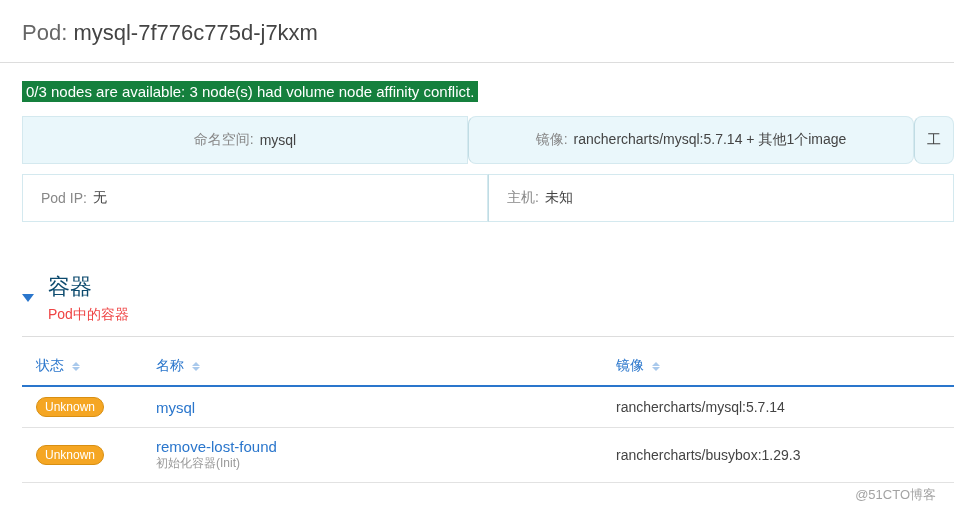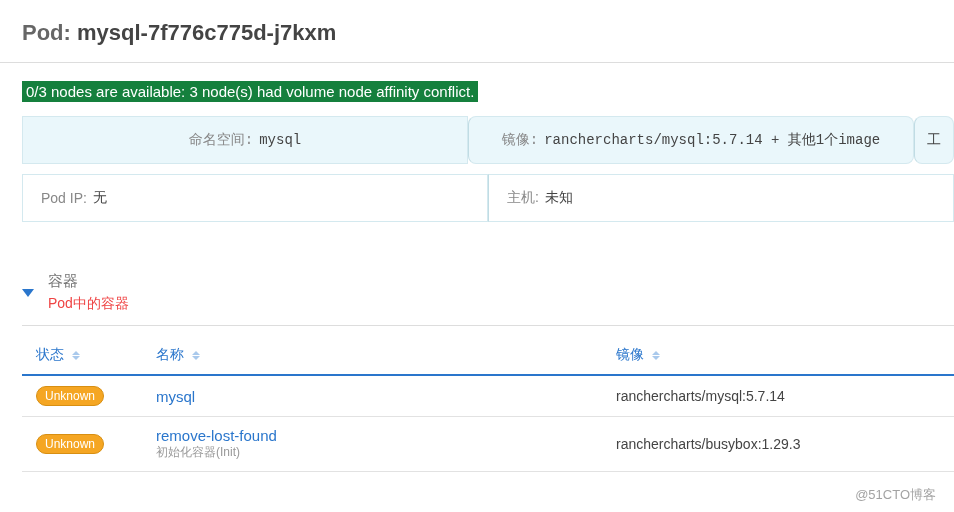--- a/index.html
+++ b/index.html
@@ -7,21 +7,21 @@
     font-family: -apple-system, BlinkMacSystemFont, "Segoe UI", "PingFang SC", "Microsoft YaHei", sans-serif;
     font-size: 14px;
     color: #444;
     background: #fff;
     width: 954px;
     height: 512px;
     overflow: hidden;
   }
   .page-title {
     font-size: 22px;
-    font-weight: 700;
+    font-weight: 400;
     color: #444;
     padding: 20px 0 16px 22px;
     border-bottom: 1px solid #ddd;
   }
   .page-title-label { color: #666; }
   .page-title-name { color: #444; }
   .error-banner {
     margin: 18px 0 14px 22px;
     display: inline-block;
     padding: 2px 4px;
@@ -39,21 +39,20 @@
     background: #eaf7fb;
     border: 1px solid #d4e9ef;
     padding: 14px 18px;
     text-align: center;
     font-size: 14px;
     color: #555;
     display: flex;
     justify-content: center;
     align-items: center;
     gap: 6px;
-    font-family: Liberation Mono, monospace;
   }
   .info-card + .info-card { border-left: 1px solid #c0dce4; border-radius: 8px; }
   .info-row2 {
     margin-top: 10px;
     margin-left: 22px;
     display: flex;
   }
   .info-card2 {
     flex: 1;
     background: #fff;
@@ -79,21 +78,21 @@
     gap: 14px;
     border-bottom: 1px solid #ddd;
     padding-bottom: 12px;
   }
   .caret-down {
     width: 0; height: 0;
     border-left: 6px solid transparent;
     border-right: 6px solid transparent;
     border-top: 8px solid #2a76cc;
   }
-  .section-title { font-size: 15px; color: #737373; }
+  .section-title { font-size: 22px; color: #0c4a6e; }
   .section-sub { font-size: 14px; color: #ef4444; margin-top: 4px; }
   table.container-table {
     width: 100%;
     border-collapse: collapse;
     margin-top: 10px;
   }
   table.container-table th {
     text-align: left;
     font-weight: 500;
     color: #2a76cc;

